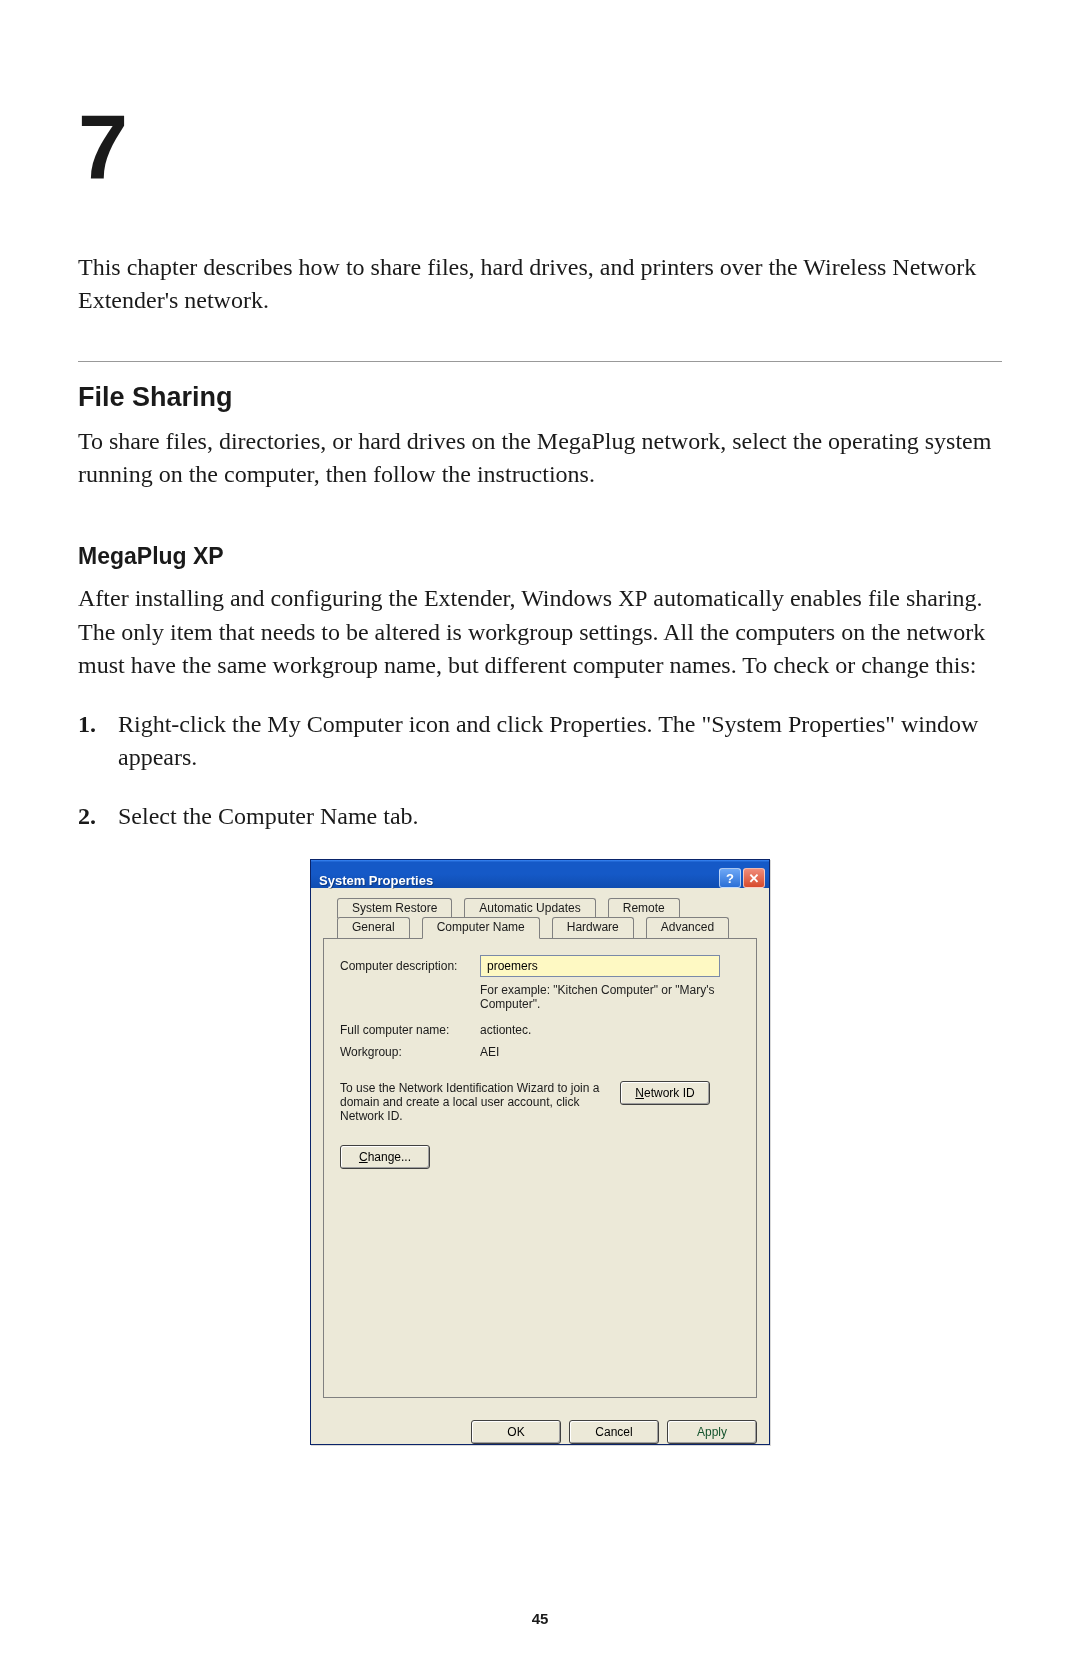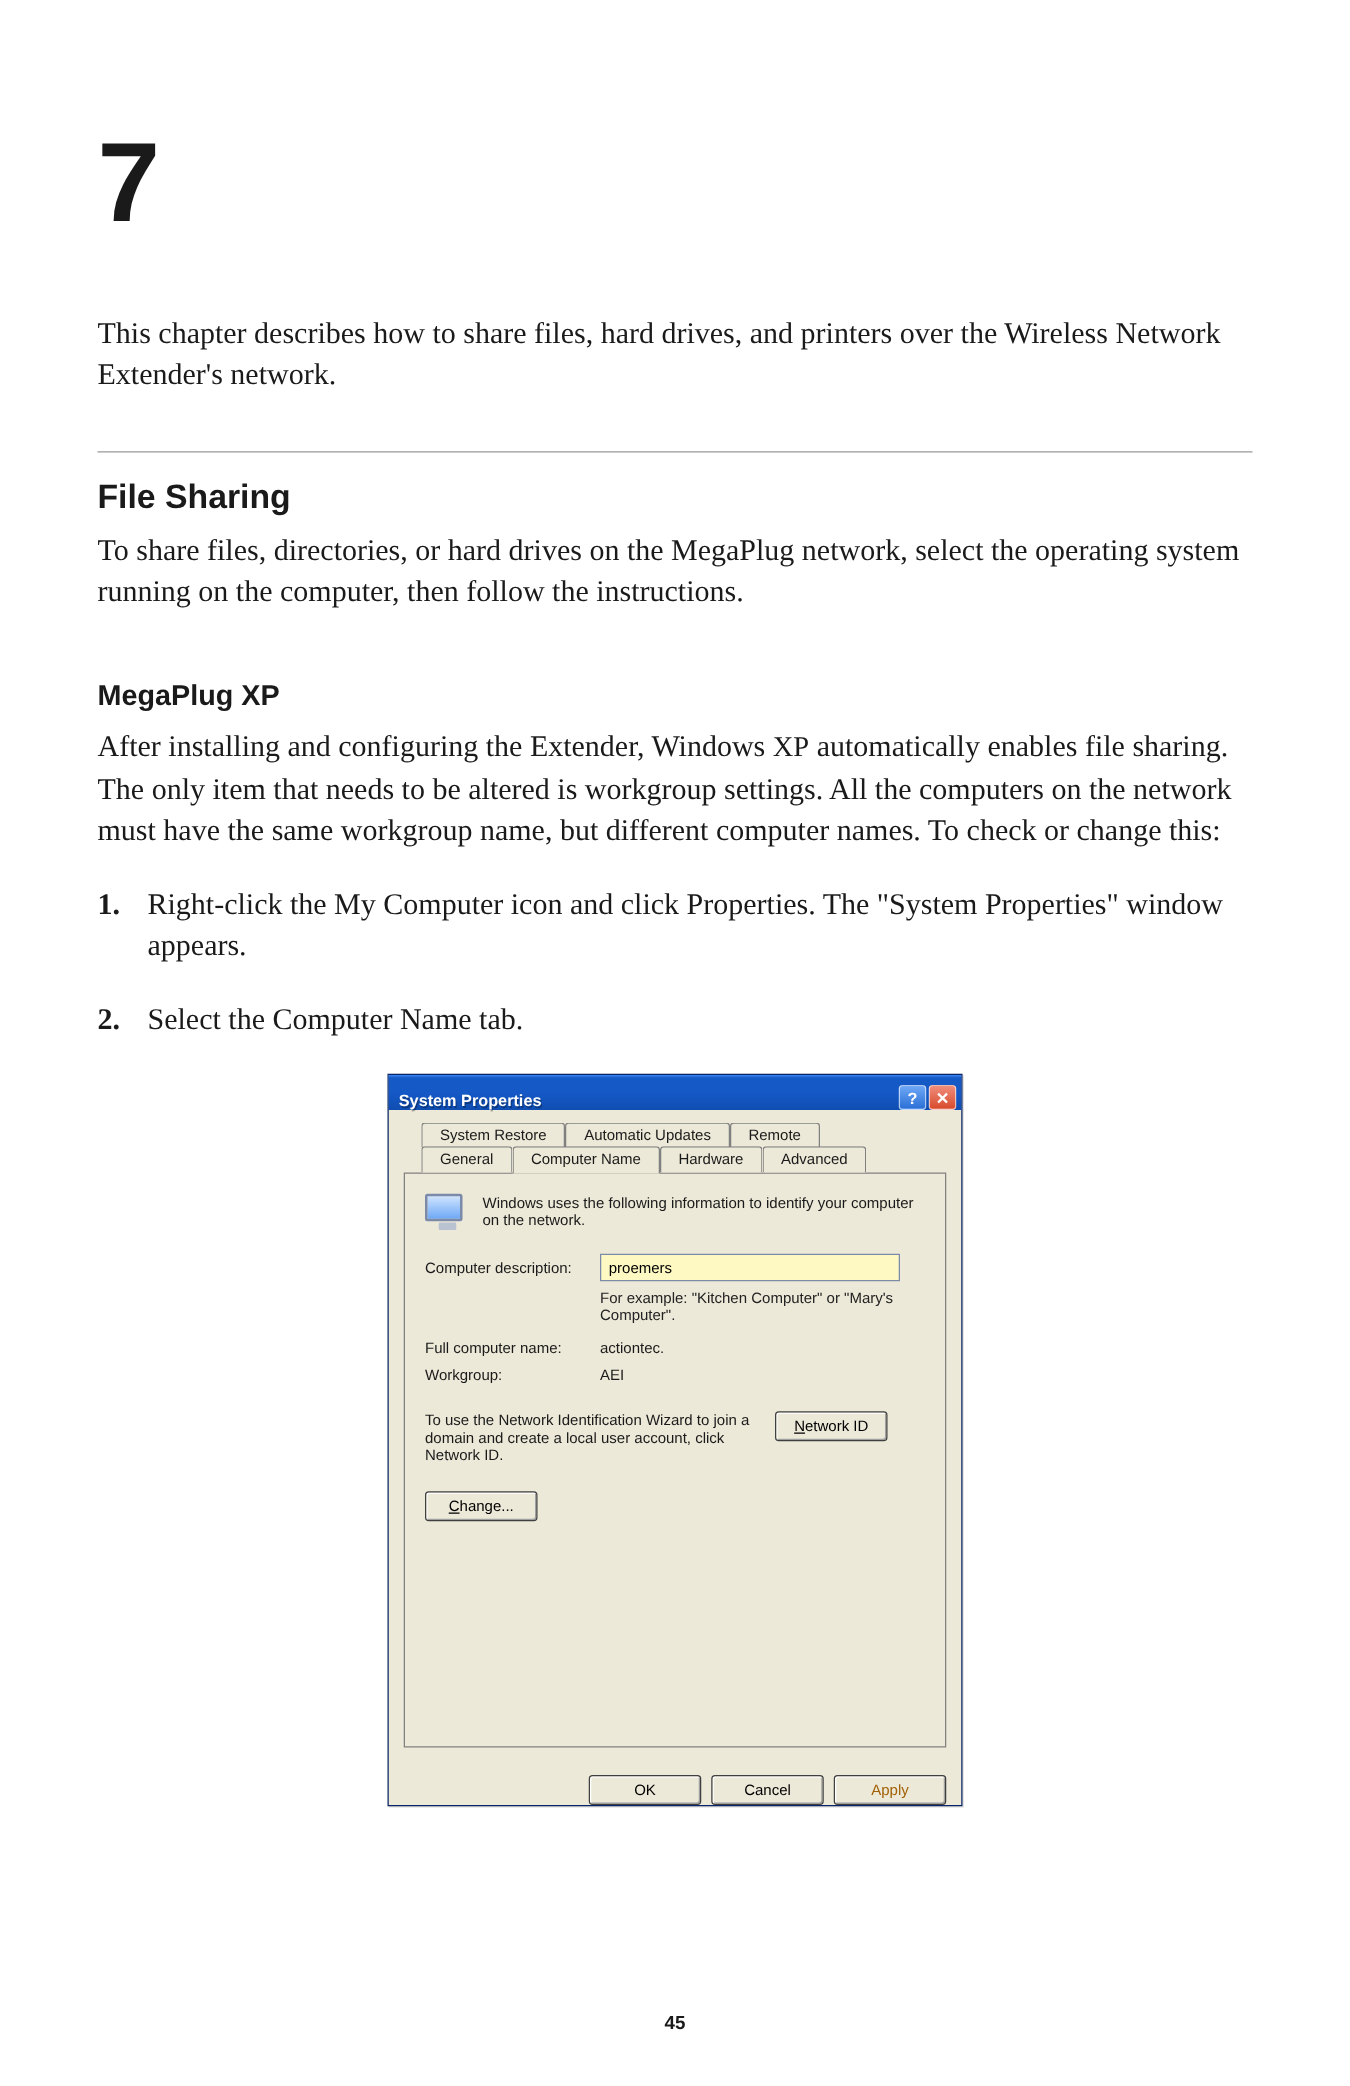--- a/index.html
+++ b/index.html
@@ -106,21 +106,21 @@
   .xp-titlebtn {
     width: 22px; height: 20px; margin-left: 2px;
     display: flex; align-items: center; justify-content: center;
     font-weight: 700; font-size: 13px; border-radius: 3px;
     border: 1px solid rgba(255,255,255,0.6);
   }
   .xp-help { background: linear-gradient(#6ea8f6,#2a6fd6); color:#fff; }
   .xp-close { background: linear-gradient(#f08c7a,#d74a2c); color:#fff; }
   .xp-body { padding: 10px 12px 12px 12px; }
   .xp-tabs { position: relative; }
-  .xp-tab-row { display:flex; gap:0; margin-left:14px; }
+  .xp-tab-row { display:flex; gap:12px; margin-left:14px; }
   .xp-tab-row.top { margin-bottom:-1px; }
   .xp-tab {
     border:1px solid #808080;
     border-bottom:none;
     background:#ece9d8;
     padding: 2px 14px 3px 14px;
     font-size:12px;
     border-radius: 3px 3px 0 0;
     position: relative;
   }
@@ -164,21 +164,21 @@
   .xp-btn {
     min-width:90px; height:24px;
     background:#ece9d8;
     border:1px solid #404040;
     border-radius:3px;
     box-shadow: inset 1px 1px 0 #fff, inset -1px -1px 0 #a0a0a0;
     font-family:Tahoma,Arial,sans-serif; font-size:12px;
     padding: 0 10px; text-align:center;
     display:inline-flex; align-items:center; justify-content:center;
   }
-  .xp-btn.disabled { color:#a16207; }
+  .xp-btn.disabled { color:#14532d; }
   .xp-footer {
     display:flex; justify-content:flex-end; gap:8px;
     padding: 10px 12px 0 0;
   }
   .underline-letter { text-decoration: underline; }
   .page-number {
     position:absolute; bottom:42px; left:0; right:0;
     text-align:center;
     font-family: Arial, Helvetica, sans-serif;
     font-weight:700; font-size:15px;
@@ -232,27 +232,20 @@
           <div class="xp-tab">Automatic Updates</div>
           <div class="xp-tab">Remote</div>
         </div>
         <div class="xp-tab-row bottom">
           <div class="xp-tab">General</div>
           <div class="xp-tab active">Computer Name</div>
           <div class="xp-tab">Hardware</div>
           <div class="xp-tab">Advanced</div>
         </div>
         <div class="xp-panel">
-          <div class="xp-inforow">
-            <div class="xp-monitor-icon">
-              <div class="screen"></div>
-                <div class="base"></div>
-            </div>
-            <div>Windows uses the following information to identify your computer on the network.</div>
-          </div>
 
           <div class="xp-formrow">
             <span class="lbl">Computer description:</span>
             <span class="val">
               <input class="xp-input" value="proemers" style="">
             </span>
           </div>
           <div class="xp-hint">For example: "Kitchen Computer" or "Mary's Computer".</div>
 
           <div class="xp-formrow">

